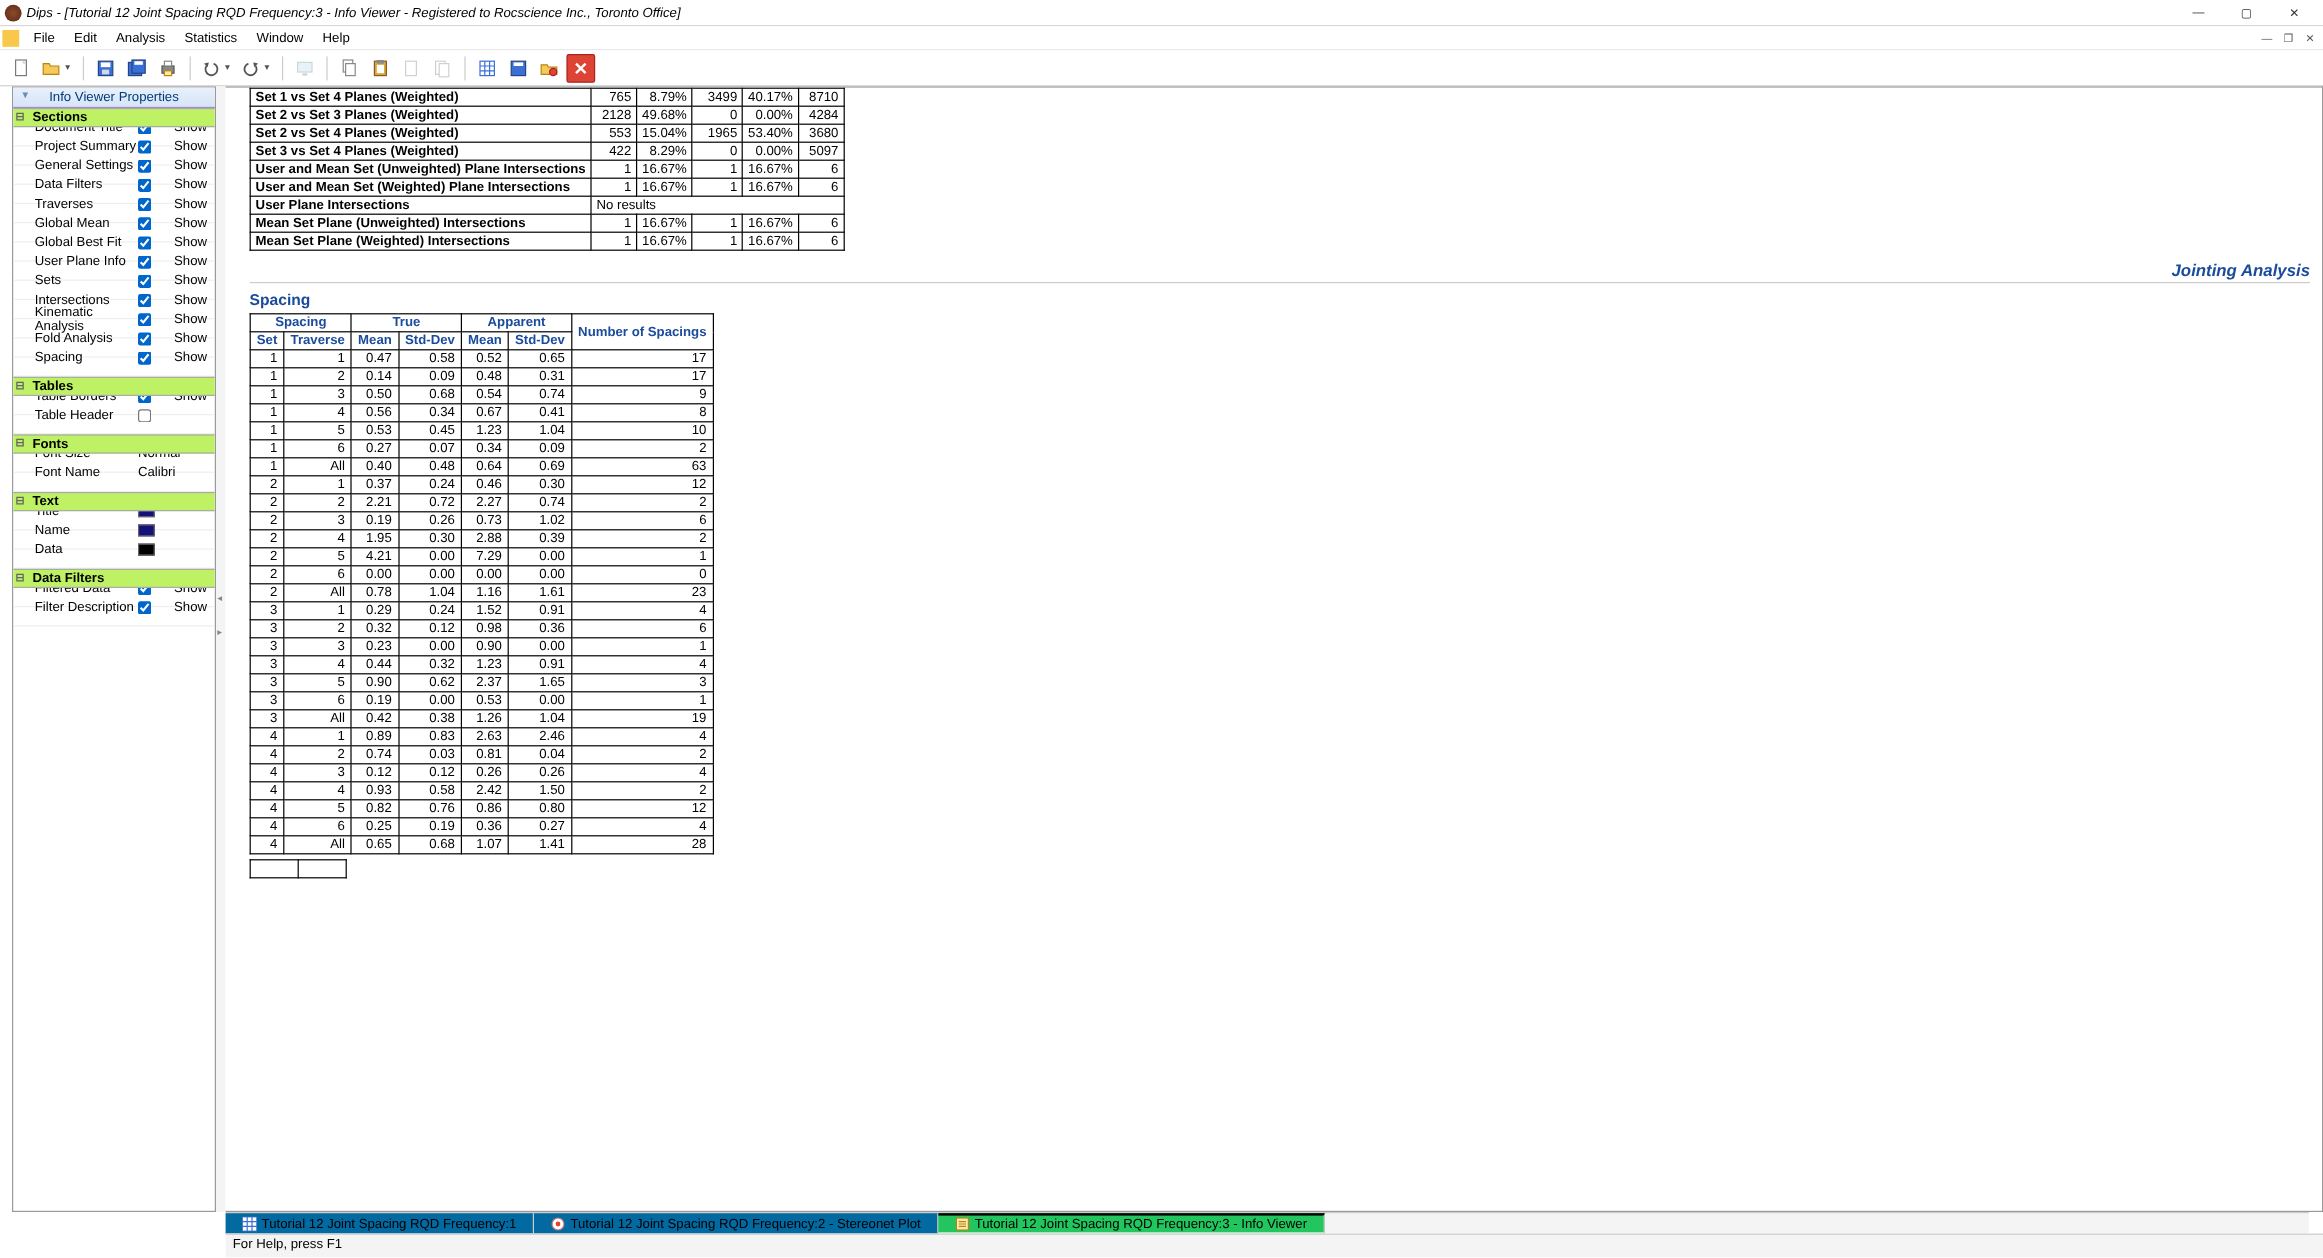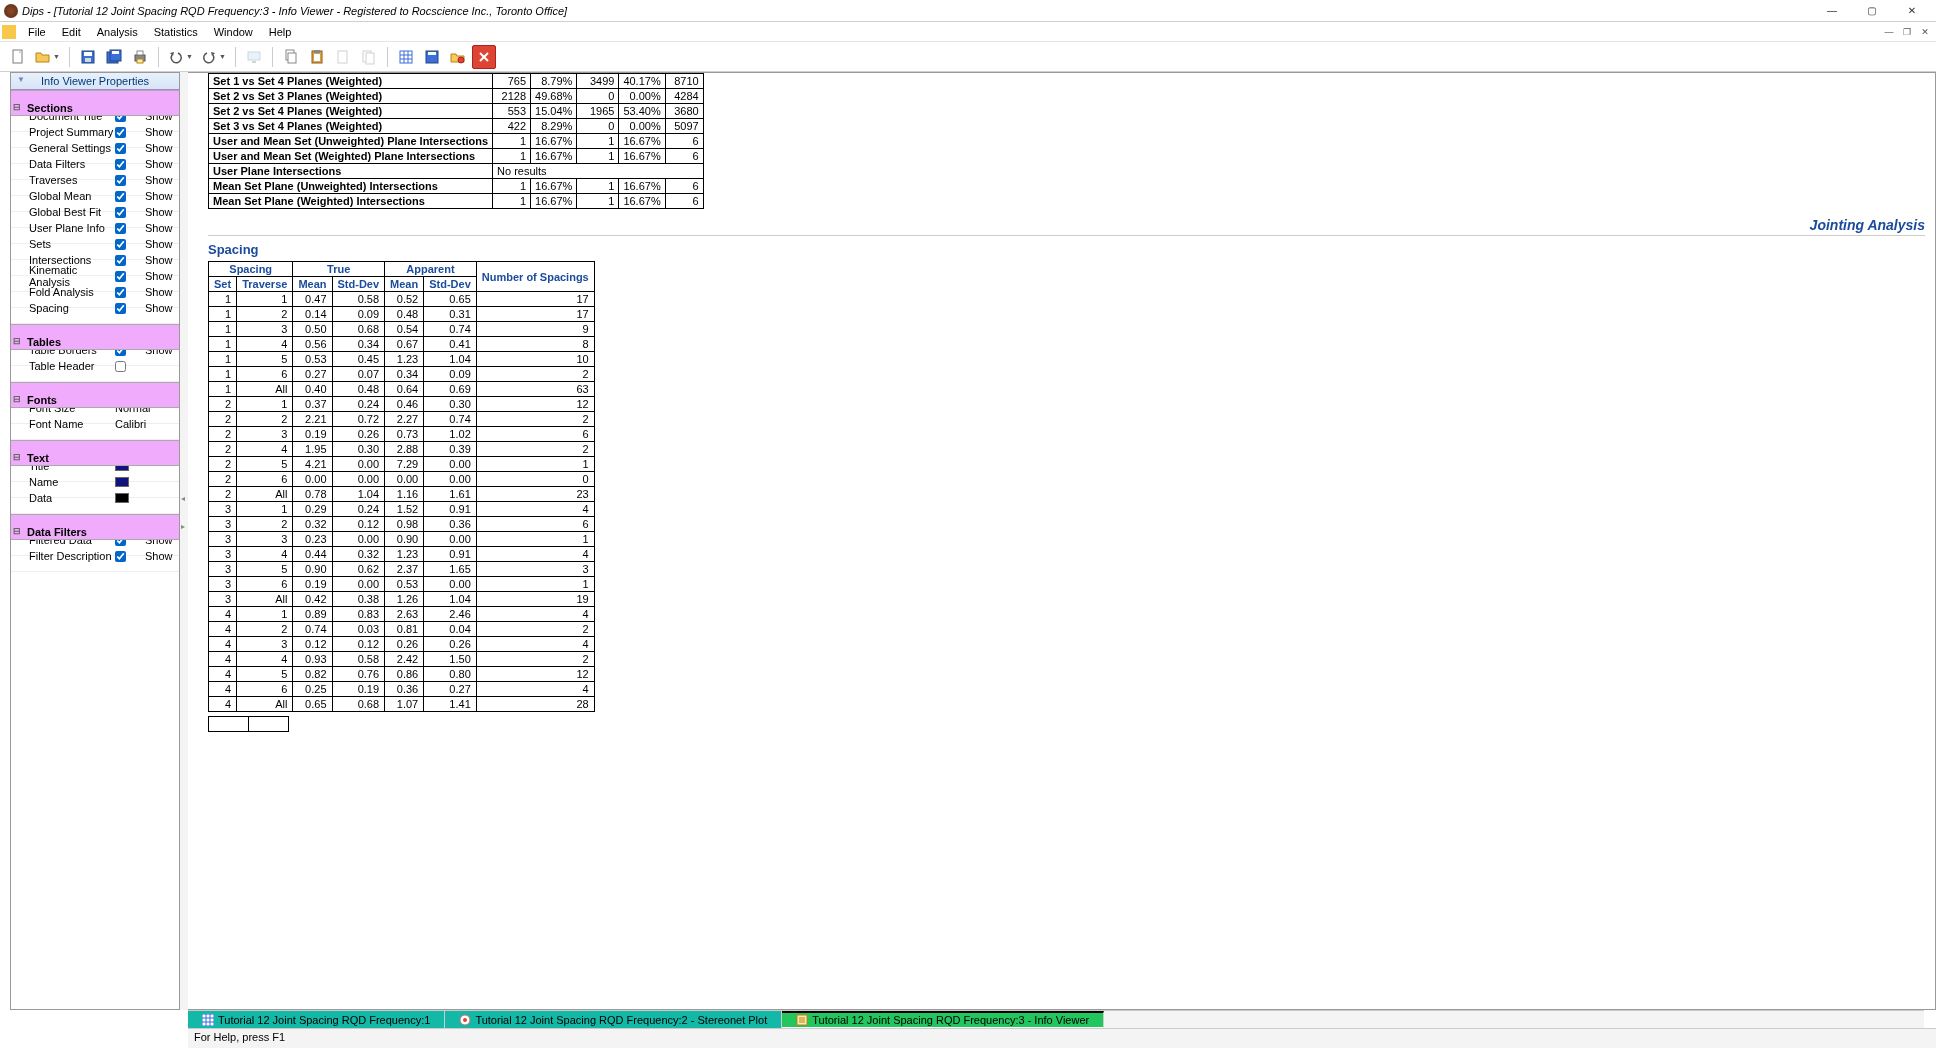--- a/index.html
+++ b/index.html
@@ -31,21 +31,21 @@
 .tbtn.redx svg { stroke: #fff; }
 
 
 .main { position: absolute; top: 72px; left: 10px; right: 0; bottom: 38px; display: flex; }
 
 
 .sidebar { width: 170px; background: #fff; border: 1px solid #999; display: flex; flex-direction: column; }
 .sidebar-title { background: linear-gradient(#e8f0fb,#d6e5f7); border-bottom: 1px solid #a8c; text-align: center; font-size: 11px; color: #003a7a; padding: 2px; position: relative; }
 .sidebar-title::before { content: "▼"; position: absolute; left: 6px; font-size: 8px; color: #6a8ac0; }
 .prop-list { flex: 1; overflow: auto; }
-.prop-section-hdr { background: #f0abfc; padding: 11px 4px 1px 16px; font-weight: bold; font-size: 11px; position: relative; border-bottom: 1px solid #aaa; border-top: 1px solid #aaa;}
+.prop-section-hdr { background: #bef264; padding: 1px 4px 1px 16px; font-weight: bold; font-size: 11px; position: relative; border-bottom: 1px solid #aaa; border-top: 1px solid #aaa;}
 .prop-section-hdr::before { content: "⊟"; position: absolute; left: 2px; font-size: 9px; color: #666; }
 .prop-row { display: flex; align-items: center; padding: 0 2px 15px 18px; height: 14px; border-bottom: 1px solid #eee;}
 .prop-row .lbl { flex: 0 0 86px; font-size: 11px; }
 .prop-row .val { flex: 1; display: flex; align-items: center; font-size: 11px; gap: 16px; }
 .prop-row input[type=checkbox] { width: 11px; height: 11px; accent-color: #0066cc; margin-right: 3px; }
 .color-swatch { width: 14px; height: 10px; border: 1px solid #666; }
 
 
 .splitter { width: 8px; background: #f4f4f4; position: relative; cursor: col-resize; }
 .splitter::before, .splitter::after { content: "◂"; position: absolute; left: 1px; font-size: 8px; color: #888; }
@@ -65,21 +65,21 @@
 h3.sub { color: #1a4b9c; font-weight: bold; font-size: 13px; margin: 6px 0 4px; }
 
 
 table.spacing { border-collapse: collapse; font-size: 11px; }
 table.spacing th, table.spacing td { border: 1px solid #000; padding: 1px 5px; text-align: right; }
 table.spacing th { color: #1a4b9c; font-weight: bold; text-align: center; }
 table.spacing th.grp { text-align: center; }
 
 
 .tabs { position: absolute; left: 188px; right: 12px; bottom: 20px; height: 18px; background: #f4f4f4; display: flex; align-items: center; border-top: 1px solid #ccc; }
-.tab { display: flex; align-items: center; gap: 4px; padding: 1px 14px; font-size: 11px; background: #14b8a6; border-right: 1px solid #ccc; height: 100%; }
+.tab { display: flex; align-items: center; gap: 4px; padding: 1px 14px; font-size: 11px; background: #0369a1; border-right: 1px solid #ccc; height: 100%; }
 .tab.active { background: #22c55e; border-top: 2px solid #000000; border-bottom: 1px solid #fff; margin-top: -1px; }
 .tab .ticon { width: 12px; height: 12px; }
 
 
 .statusbar { position: absolute; left: 188px; right: 0; bottom: 0; height: 20px; background: #f4f4f4; border-top: 1px solid #ccc; font-size: 11px; padding: 2px 6px; }
 </style>
 </head>
 <body>
 
 <div class="titlebar">

